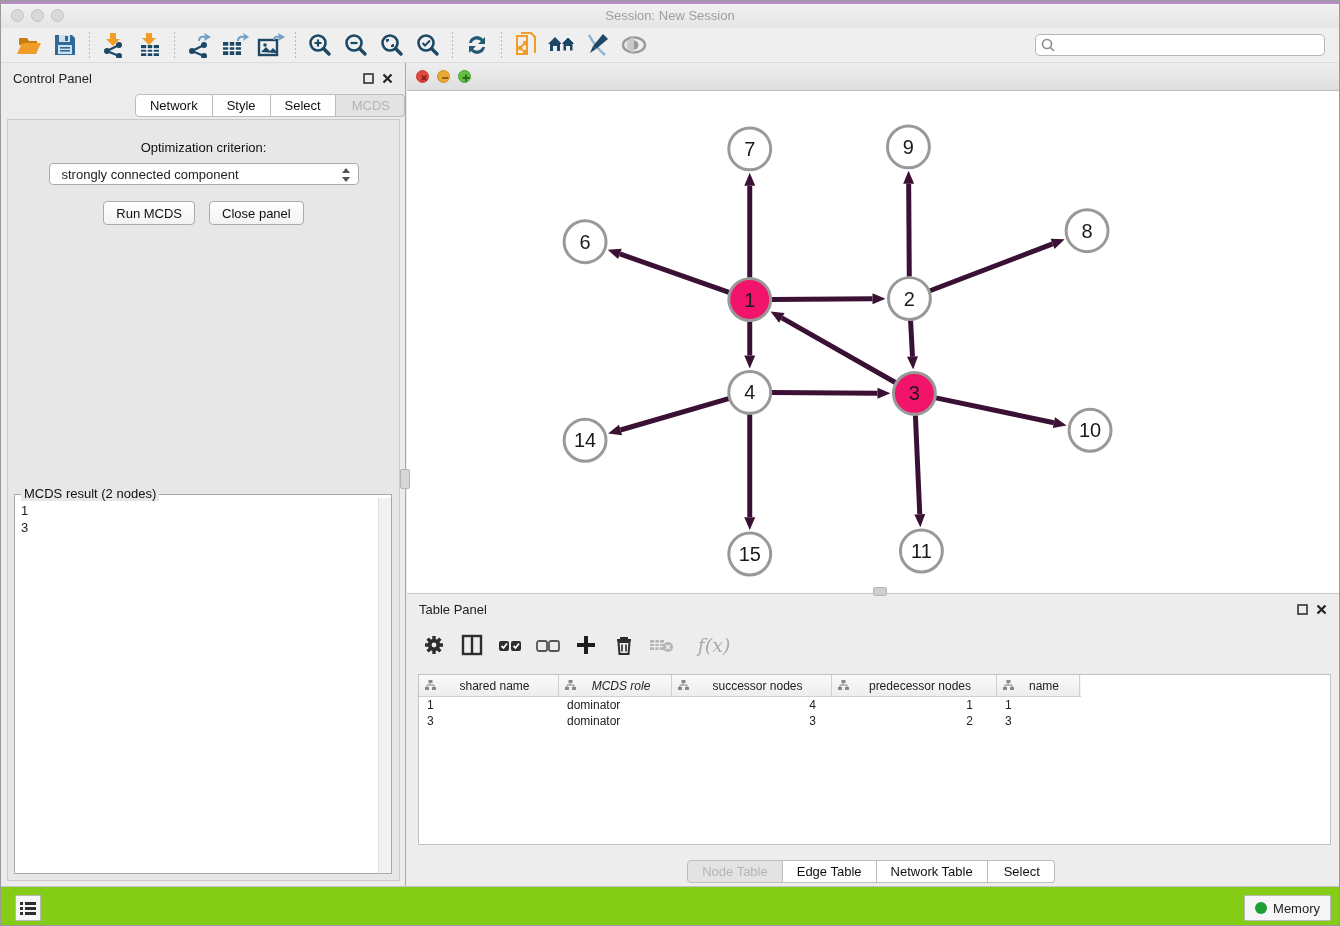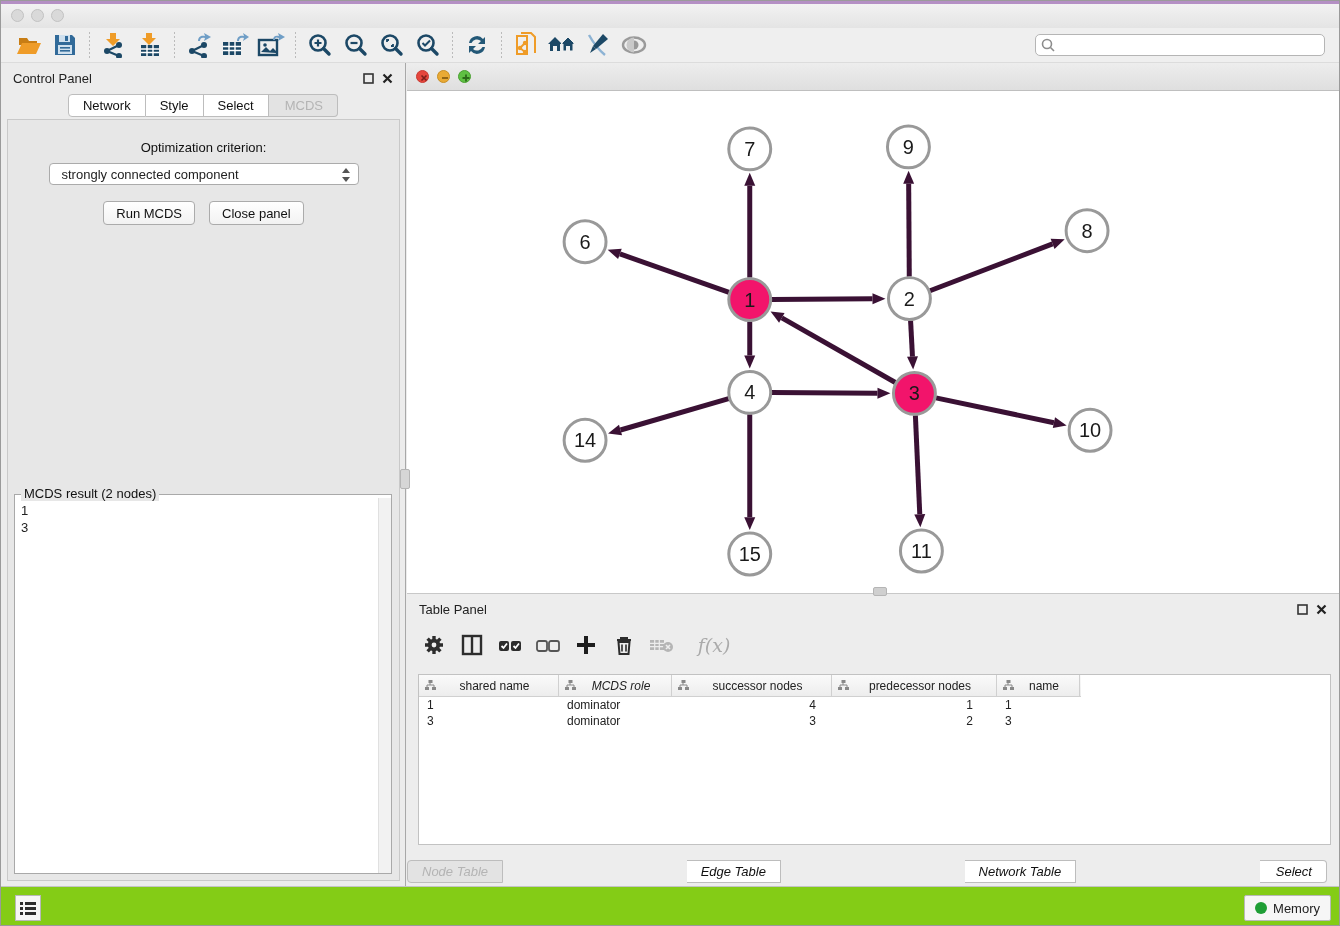--- a/index.html
+++ b/index.html
@@ -27,21 +27,21 @@
   .search-wrap{position:relative;width:290px;height:22px;flex:0 0 auto;margin-right:4px;}
   .search-wrap input{width:100%;height:100%;box-sizing:border-box;border:1px solid #b5b5b5;border-radius:5px;
        padding:0 6px 0 26px;font-size:12px;background:#fff;outline:none;}
   .search-wrap svg{position:absolute;left:6px;top:4px;}
   
   .control-panel{position:absolute;left:0;top:62px;width:405px;height:826px;background:#ececec;
        border-right:1px solid #a8a8a8;box-sizing:border-box;}
   .panel-header{height:30px;display:flex;align-items:center;padding:0 12px;font-size:13px;color:#222;}
   .panel-header .ph-icons{margin-left:auto;display:flex;gap:8px;align-items:center;}
   .ph-ic{cursor:pointer;display:flex;}
-  .cp-tabs{display:flex;justify-content:center;margin-top:1px;}
+  .cp-tabs{display:flex;justify-content:flex-end;margin-top:1px;}
   .seg{border:1px solid #bdbdbd;background:#fff;font-size:13px;padding:3px 14px;color:#111;
        border-left-width:0;cursor:pointer;}
   .seg:first-child{border-left-width:1px;border-radius:4px 0 0 4px;}
   .seg:last-child{border-radius:0 4px 4px 0;padding-left:16px;}
   .seg.active{background:#e3e3e3;color:#b4b4b4;}
   .cp-content{position:absolute;left:6px;right:5px;top:56px;bottom:8px;background:#e7e7e7;
        border:1px solid #c9c9c9;}
   .opt-label{text-align:center;margin-top:20px;font-size:13px;color:#111;}
   .opt-select{position:relative;margin:8px auto 16px;width:310px;height:22px;background:#fff;
        border:1px solid #ababab;border-radius:4px;display:flex;align-items:center;
@@ -74,41 +74,42 @@
   .tp-btn{width:32px;height:32px;display:flex;align-items:center;justify-content:center;cursor:pointer;}
   .fx{font-family:"DejaVu Serif",serif;font-style:italic;font-size:19px;color:#aaa;margin-left:28px;}
   .tp-table{position:absolute;left:11px;right:8px;top:80px;bottom:44px;background:#fff;border:1px solid #c2c2c2;
        overflow:hidden;}
   .thead{display:flex;height:21px;background:linear-gradient(#fafafa,#ededed);border-bottom:1px solid #d0d0d0;width:662px;}
   .th{display:flex;align-items:center;justify-content:center;gap:5px;font-size:12px;color:#222;
        border-right:1px solid #d0d0d0;box-sizing:border-box;position:relative;cursor:pointer;}
   .th .th-icon{position:absolute;left:6px;top:5px;}
   .tr{display:flex;height:16px;line-height:16px;font-size:12px;cursor:pointer;}
   .td{box-sizing:border-box;padding:0 8px;overflow:hidden;white-space:nowrap;}
-  .tp-tabs{position:absolute;left:0;right:12px;bottom:6px;display:flex;justify-content:space-between;font-style:italic;}
+  .tp-tabs{position:absolute;left:0;right:4px;bottom:6px;display:flex;justify-content:center;}
   
   .status-bar{position:absolute;left:0;bottom:0;right:0;height:38px;background:#84cc16;border-top:1px solid #c4c4c4;}
   .list-btn{position:absolute;left:14px;top:8px;width:24px;height:24px;background:#f6f6f6;border:1px solid #b9b9b9;
        display:flex;align-items:center;justify-content:center;cursor:pointer;}
   .memory-btn{position:absolute;right:8px;top:8px;height:24px;border:1px solid #b9b9b9;background:#f6f6f6;
        display:flex;align-items:center;gap:6px;padding:0 10px;font-size:13px;cursor:pointer;border-radius:2px;}
   .mem-dot{width:12px;height:12px;border-radius:50%;background:#1f9e35;}
 </style>
 </head>
 <body>
 
 <div id="app">
   <div class="purple-strip"></div>
 
   <div class="app-titlebar">
     <div class="tl-group">
       <span class="tl"></span>
       <span class="tl"></span>
       <span class="tl"></span>
     </div>
+    <div class="app-title">Session: New Session</div>
   </div>
 
   <div class="main-toolbar">
     <span class="tb-btn">
       <svg width="26" height="26">
           <path d="M3 6 h8 l2 3 h8 v4 H3 z" fill="#c87d14"></path>
           <path d="M1 22 L6 11 H25 L20 22 Z" fill="#ef9c28"></path>
         </svg>
     </span>
     <span class="tb-btn">

